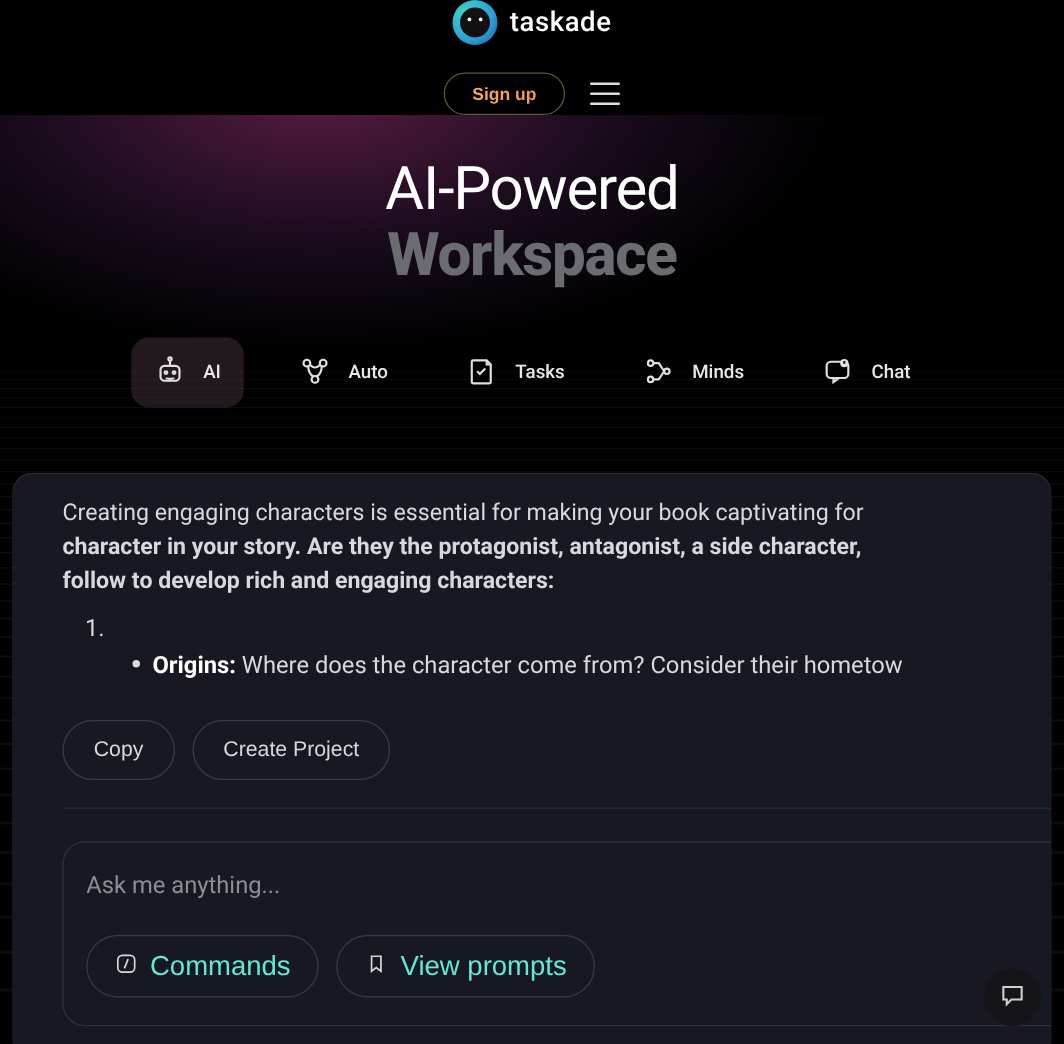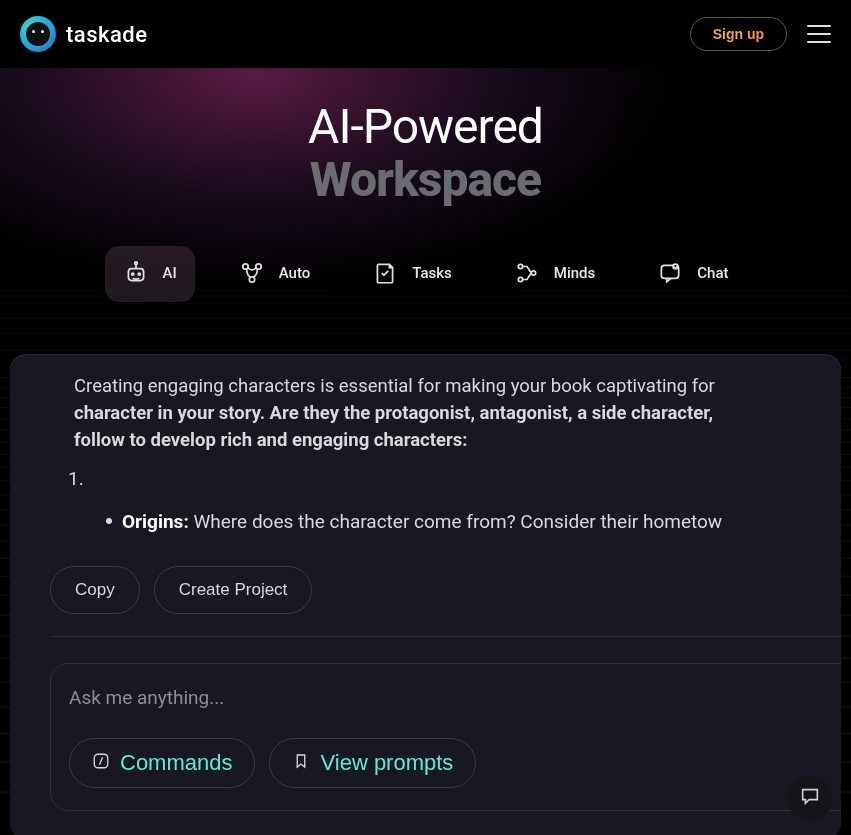--- a/index.html
+++ b/index.html
@@ -7,28 +7,29 @@
   width: 851px;
   height: 835px;
   background: #000;
   font-family: -apple-system, BlinkMacSystemFont, "Segoe UI", Roboto, sans-serif;
   overflow: hidden;
   position: relative;
 }
 
 
 .header {
-  height: 68px;
+  height: 92px;
   background: #000;
   display: flex;
   align-items: center;
   justify-content: space-between;
   padding: 0 20px;
   position: relative;
   z-index: 10;
+  flex-direction: column;
 }
 .logo-group {
   display: flex;
   align-items: center;
   gap: 10px;
 }
 .logo-circle {
   width: 36px;
   height: 36px;
   border-radius: 50%;
@@ -202,39 +203,38 @@
 }
 .prose {
   color:#d8d9dc;
   font-size:18.5px;
   line-height:1.45;
 }
 .prose p.intro{
   margin-bottom:12px;
   white-space:nowrap;
   overflow:hidden;
-  margin-left:24px;
 }
 .prose p.intro .line2,
 .prose p.intro .line3{display:block;font-weight:bold;}
 
 .ol-item {
   display:flex;
   gap:8px;
   margin-top:10px;
   padding-left:18px;
   font-size:19px;
 }
 .ol-num{color:#d8d9dc;}
 .ol-label{color:#fff;font-weight:700;}
 .ul-item {
   display:flex;
   gap:10px;
   padding-left:56px;
-  margin-top:15px;
+  margin-top:1px;
   font-size:19px;
   white-space:nowrap;
 }
 .bullet-dot{
   width:6px;height:6px;border-radius:50%;
   background:#d8d9dc;margin-top:10px;flex-shrink:0;
 }
 .bold{color:#fff;font-weight:700;}
 
 .btn-row{

